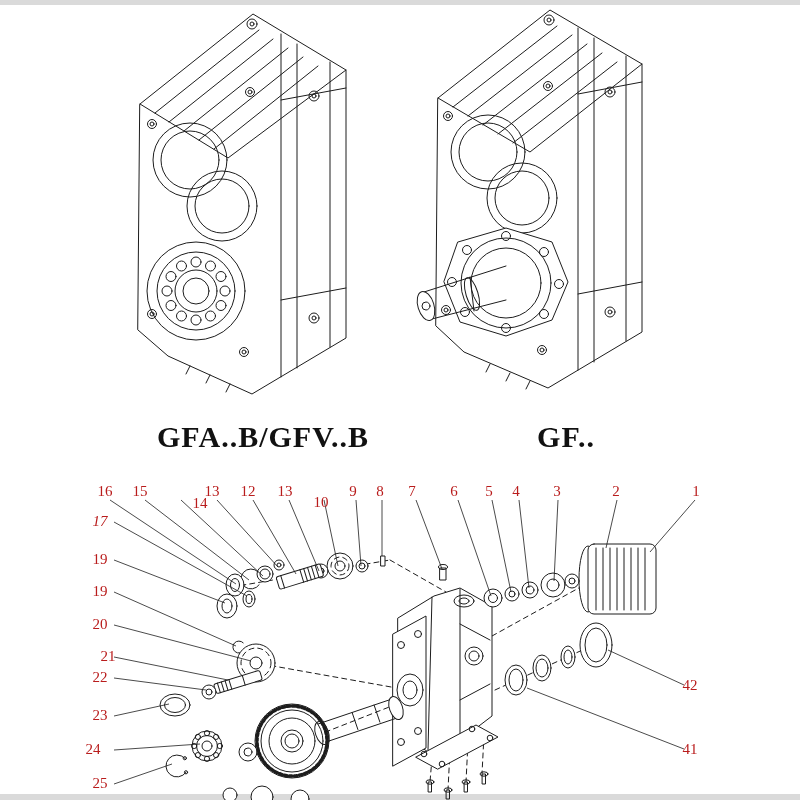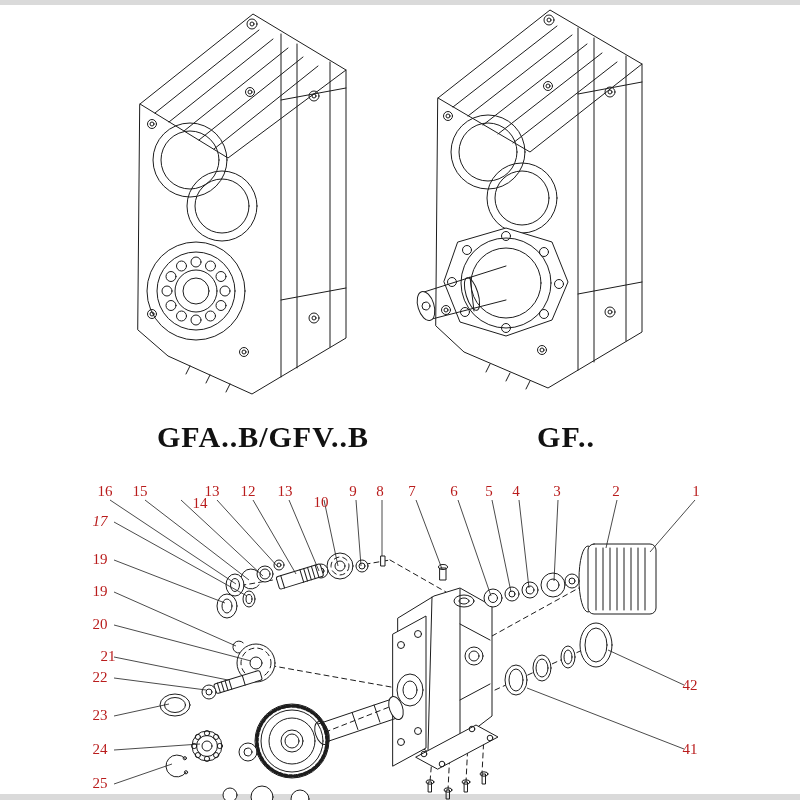--- a/index.html
+++ b/index.html
@@ -377,18 +377,18 @@
       <div class="callout" style="left: 557px; top: 491px;">3</div>
       <div class="callout" style="left: 616px; top: 491px;">2</div>
       <div class="callout" style="left: 696px; top: 491px;">1</div>
       <div class="callout" style="left: 100px; top: 521px; font-style: italic;">17</div>
       <div class="callout" style="left: 100px; top: 559px;">19</div>
       <div class="callout" style="left: 100px; top: 591px;">19</div>
       <div class="callout" style="left: 100px; top: 624px;">20</div>
       <div class="callout" style="left: 108px; top: 656px;">21</div>
       <div class="callout" style="left: 100px; top: 677px;">22</div>
       <div class="callout" style="left: 100px; top: 715px;">23</div>
-      <div class="callout" style="left: 100px; top: 749px;">24</div>
+      <div class="callout" style="left: 93px; top: 749px;">24</div>
       <div class="callout" style="left: 100px; top: 783px;">25</div>
       <div class="callout" style="left: 690px; top: 685px;">42</div>
       <div class="callout" style="left: 690px; top: 749px;">41</div>
     </div>
 </div>
 
 </body></html>

